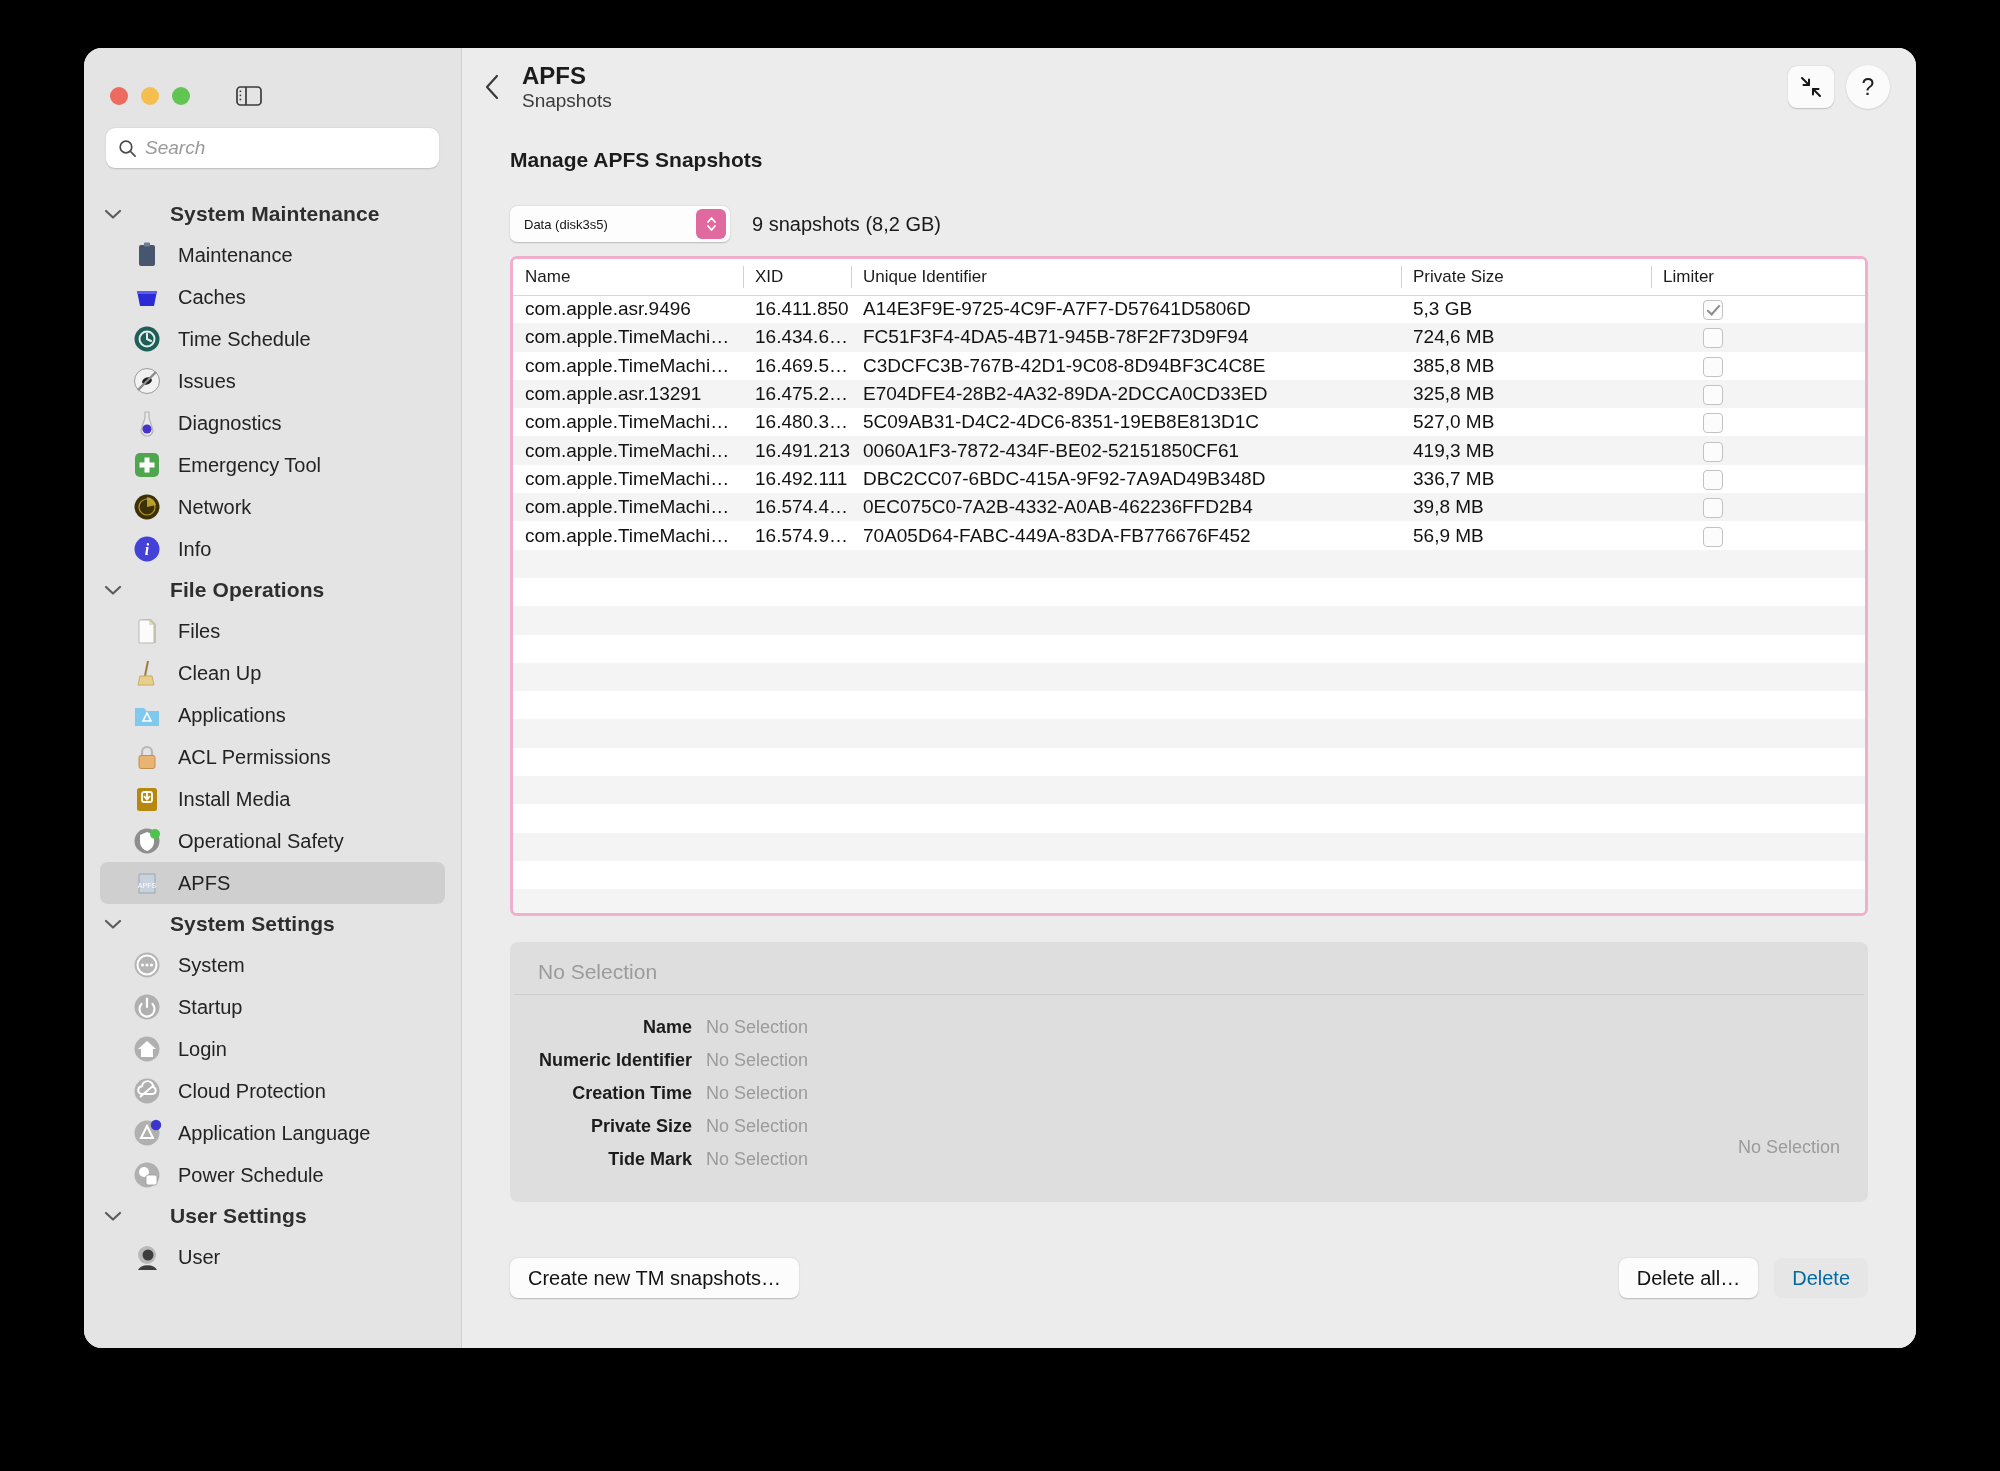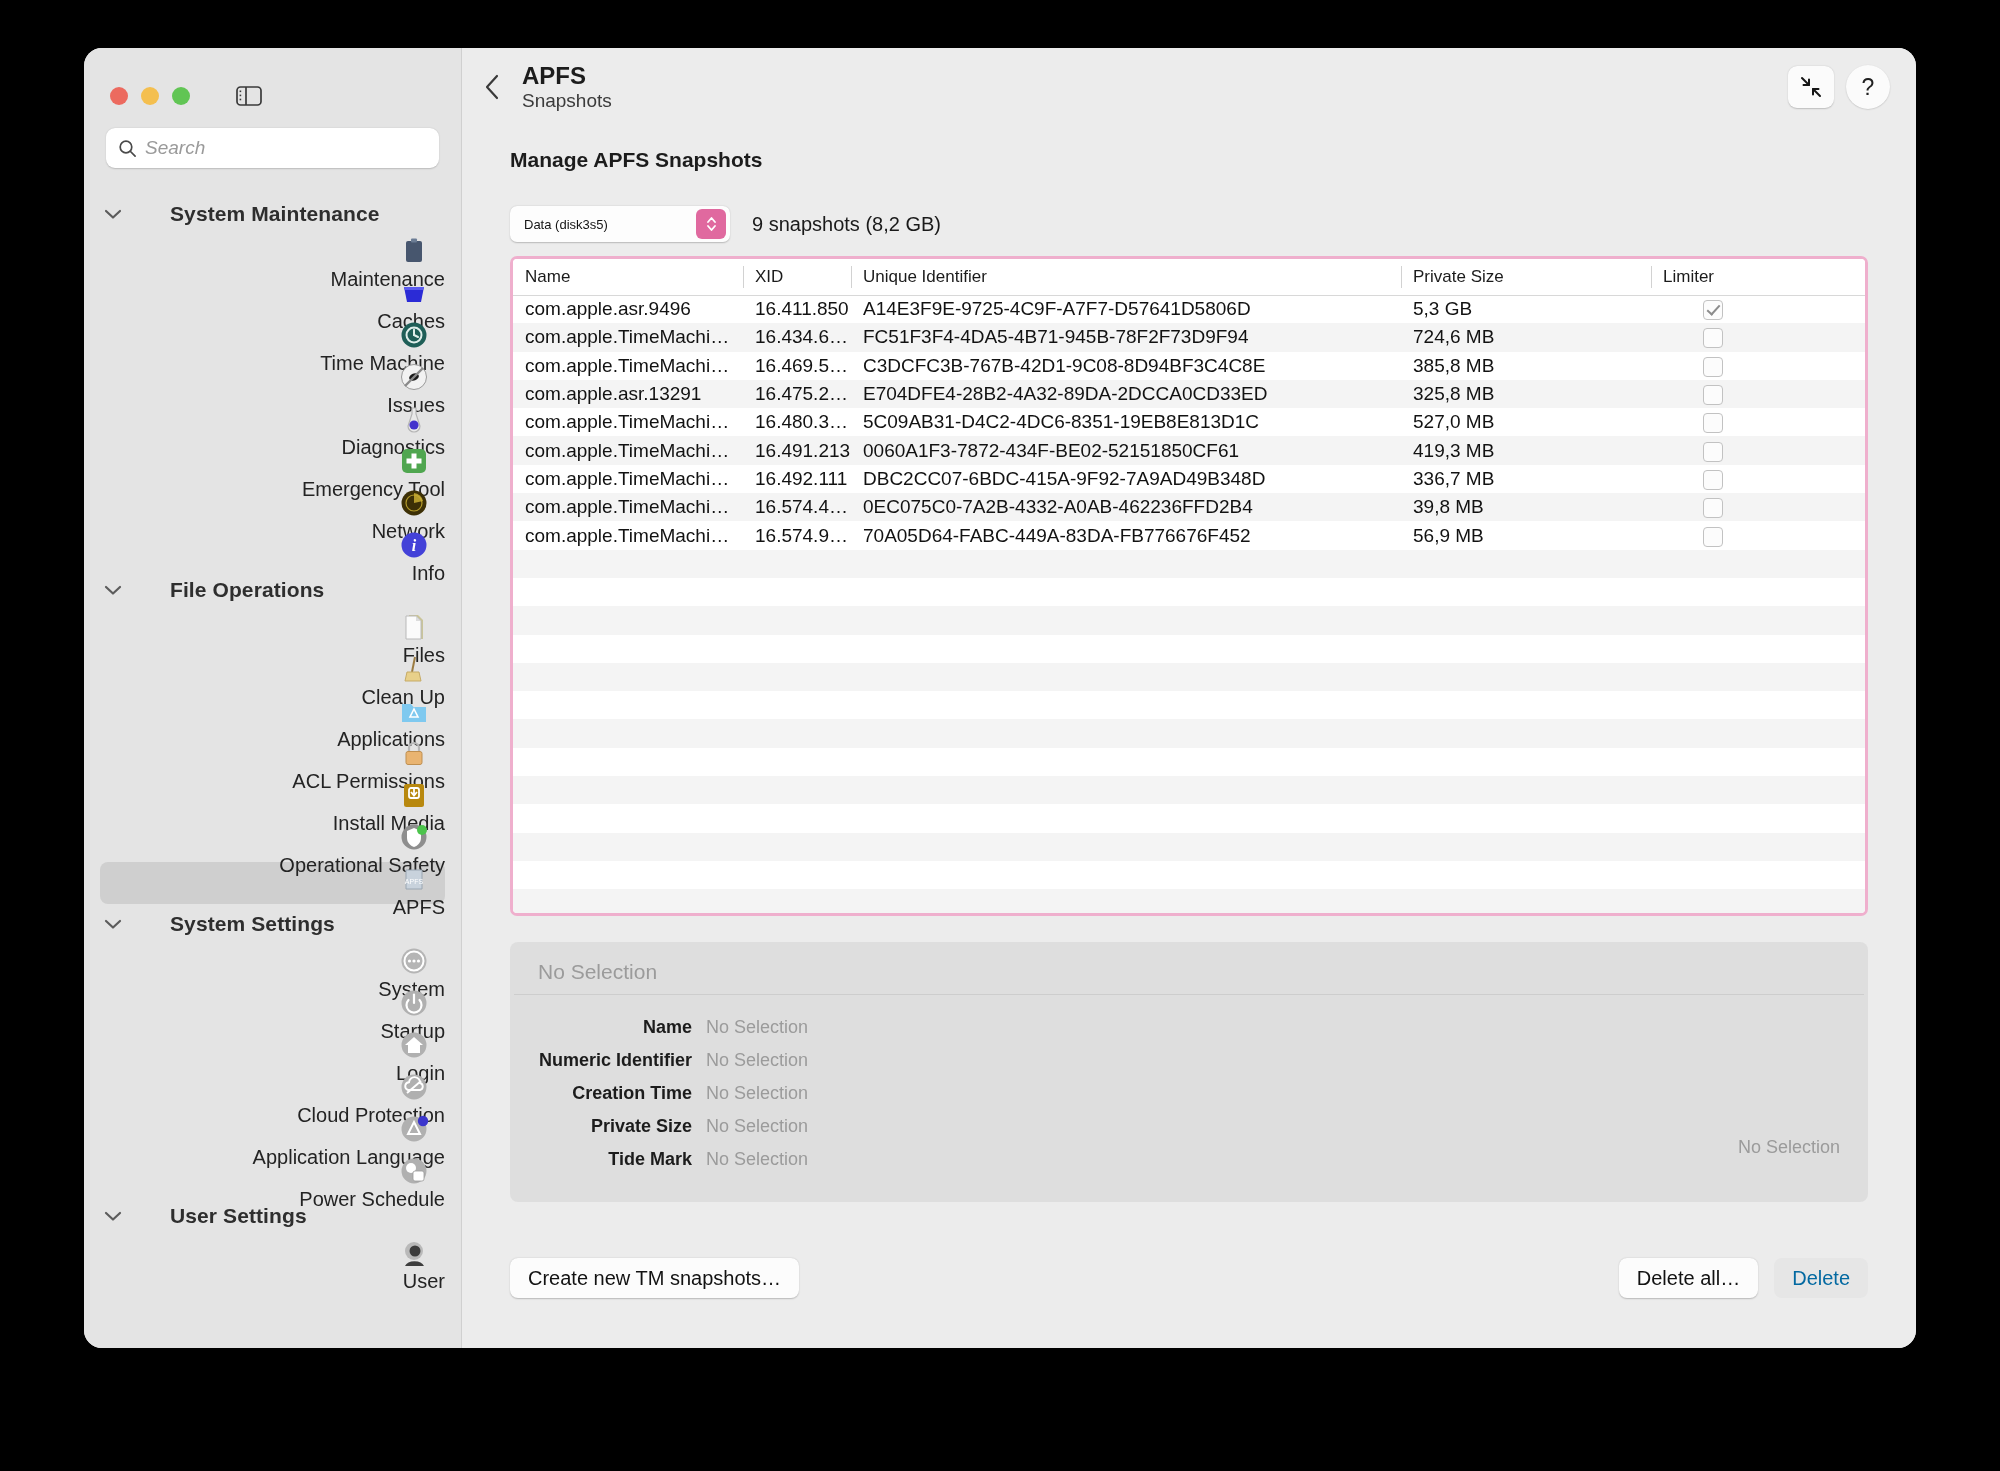--- a/index.html
+++ b/index.html
@@ -74,26 +74,25 @@
   .chevron {
     width: 30px; display:flex; align-items:center; justify-content:center;
     color: #5c5c5c;
   }
   .nav-group-title {
     font-size: 21px; font-weight: bold; color: #2e2e2e;
     margin-left: 42px;
     letter-spacing: 0.1px;
   }
   .nav-item {
-    display: flex; align-items: flex-end;
+    display: flex; align-items: center;
     height: 42px;
     margin: 0 16px;
     padding-left: 30px;
     border-radius: 8px;
-    flex-direction: column;
   }
   .nav-item.selected { background: #cfcfcf; }
   .nav-item .ic {
     width: 34px; height: 34px;
     flex: 0 0 34px;
     display: flex; align-items: center; justify-content: center;
     margin-right: 14px;
     position: relative;
   }
   .nav-item .lbl {
@@ -318,21 +317,21 @@
           </div>
           <div class="nav-item">
             <span class="ic">
               <svg width="30" height="30" viewBox="0 0 30 30">
                 <circle cx="15" cy="15" r="12.5" fill="#1e5e57" stroke="none" stroke-width="1"></circle>
                 <circle cx="15" cy="15" r="7.5" fill="none" stroke="#dfeeea" stroke-width="2"></circle>
                 <line x1="15" y1="15" x2="15" y2="9.5" stroke="#dfeeea" stroke-width="2" stroke-linecap="round"></line>
                 <line x1="15" y1="15" x2="19" y2="17" stroke="#dfeeea" stroke-width="2" stroke-linecap="round"></line>
               </svg>
             </span>
-            <span class="lbl">Time Machine</span>
+            <span class="lbl">Time Schedule</span>
           </div>
           <div class="nav-item">
             <span class="ic">
               <svg width="30" height="30" viewBox="0 0 30 30">
                 <circle cx="15" cy="15" r="12.5" fill="#f2f2f2" stroke="#9a9a9a" stroke-width="1"></circle>
                 <ellipse cx="15" cy="15" rx="5" ry="3.5" fill="#1b1b1b" transform="rotate(-20 15 15)"></ellipse>
                 <line x1="6" y1="24" x2="24" y2="6" stroke="#8a8a8a" stroke-width="2.4"></line>
               </svg>
             </span>
             <span class="lbl">Issues</span>

